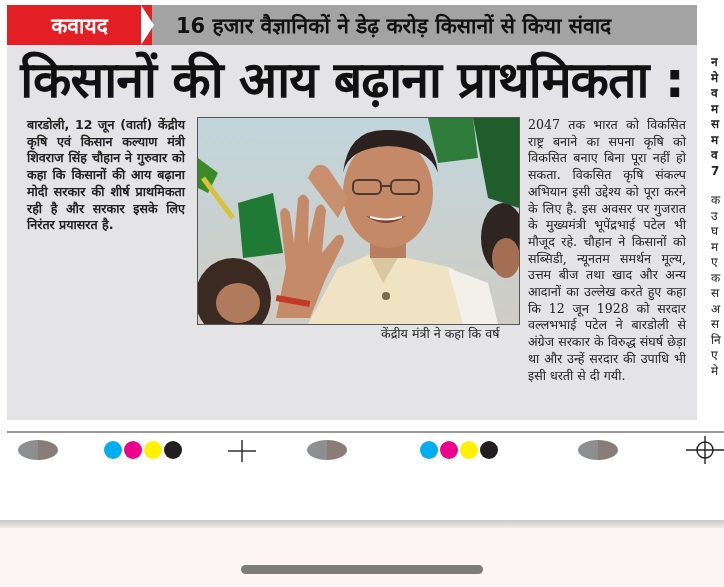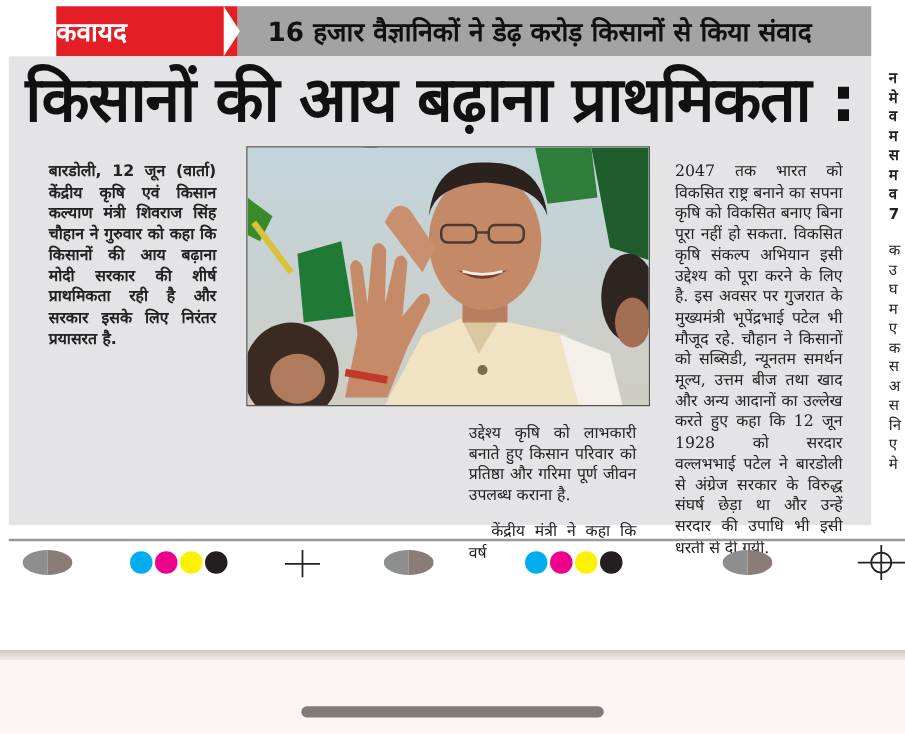--- a/index.html
+++ b/index.html
@@ -16,24 +16,23 @@
     
     .banner {
       position: absolute; left: 7px; top: 5px;
       width: 690px; height: 40px;
       display: flex;
     }
     .banner-label {
       background: #e31e24;
       color: #fff;
       width: 145px;
-      display: flex; align-items: center; justify-content: flex-start;
+      display: flex; align-items: center; justify-content: center;
       font-weight: bold; font-size: 21px;
       position: relative;
-      margin-left: 38px;
     }
     .banner-arrow {
       position: absolute; right: -2px; top: 0;
       width: 0; height: 0;
       border-top: 20px solid transparent;
       border-bottom: 20px solid transparent;
       border-left: 13px solid #ffffff;
     }
     .banner-tag {
       flex: 1;
@@ -58,21 +57,21 @@
       line-height: 66px;
     }
     .col {
       position: absolute;
       font-size: 12.6px;
       line-height: 16.7px;
       color: #222;
       text-align: justify;
       font-family: "DejaVu Serif", serif;
     }
-    .col p { margin: 12px; }
+    .col p { margin: 0; }
     .col .indent { text-indent: 18px; }
     .col-1 { left: 20px; top: 72px; width: 158px; }
     .col-1 .lead { font-weight: bold; font-family: "DejaVu Sans", sans-serif; }
     .col-2a { left: 189px; top: 281px; width: 158px; }
     .col-2b { left: 356px; top: 281px; width: 158px; }
     .col-3 { left: 521px; top: 72px; width: 158px; }
 
     .photo {
       position: absolute; left: 190px; top: 72px;
       width: 321px; height: 206px;
@@ -200,21 +199,20 @@
         <path d="M78,200 L88,150 L82,95 Q86,85 92,95 L96,125 L100,80 Q106,72 111,82 L110,125 L118,90 Q124,82 128,92 L124,135 L138,118 Q146,114 146,124 L128,160 L112,200 Z" fill="#c58b69"></path>
 
         <rect x="78" y="180" width="34" height="6" fill="#c0392b" transform="rotate(10 95 183)"></rect>
 
         <path d="M110,60 Q118,40 130,50 L150,80 L140,100 Z" fill="#c9906f"></path>
       </svg>
     </div>
 
 
     <div class="col col-2b">
-      <p>उद्देश्य कृषि को लाभकारी बनाते हुए किसान परिवार को प्रतिष्ठा और गरिमा पूर्ण जीवन उपलब्ध कराना है.</p>
       <p class="indent">केंद्रीय मंत्री ने कहा कि वर्ष</p>
     </div>
 
     <div class="col col-3">
       <p>2047 तक भारत को विकसित राष्ट्र बनाने का सपना कृषि को विकसित बनाए बिना पूरा नहीं हो सकता. विकसित कृषि संकल्प अभियान इसी उद्देश्य को पूरा करने के लिए है. इस अवसर पर गुजरात के मुख्यमंत्री भूपेंद्रभाई पटेल भी मौजूद रहे. चौहान ने किसानों को सब्सिडी, न्यूनतम समर्थन मूल्य, उत्तम बीज तथा खाद और अन्य आदानों का उल्लेख करते हुए कहा कि 12 जून 1928 को सरदार वल्लभभाई पटेल ने बारडोली से अंग्रेज सरकार के विरुद्ध संघर्ष छेड़ा था और उन्हें सरदार की उपाधि भी इसी धरती से दी गयी.</p>
     </div>
   </div>
 
   <div class="side-sliver">
     <div>न</div>

